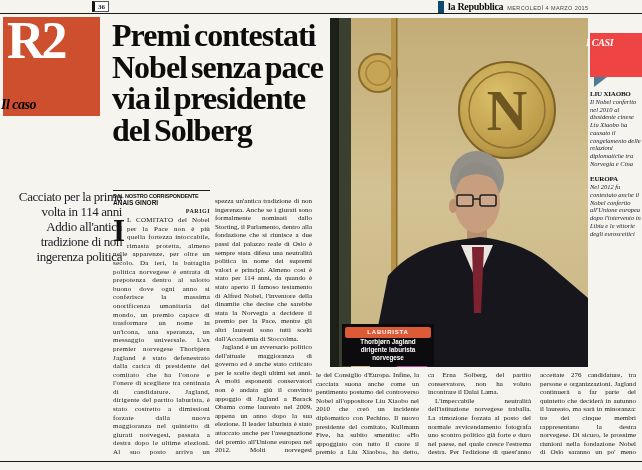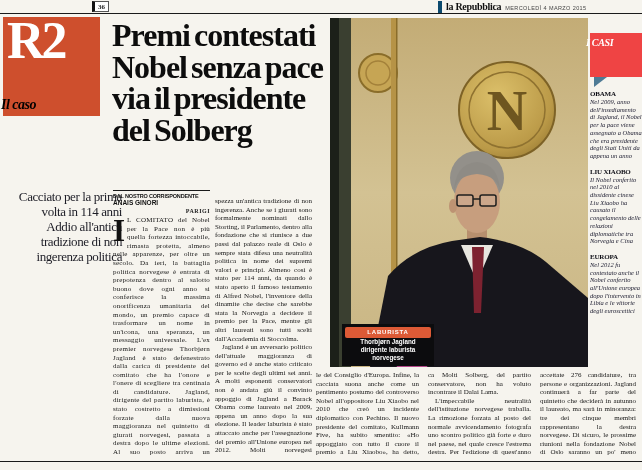--- a/index.html
+++ b/index.html
@@ -12,21 +12,21 @@
   }
   .abs { position:absolute; }
 
   
   .top-rule { left:0; top:13px; width:642px; height:1px; background:#1a1a1a; }
   .pageno-box {
     left:92px; top:1px; padding:0 3px; height:11px; line-height:10px;
     border:1px solid #555; border-left:3px solid #111;
     font-size:7px; font-weight:bold; color:#222; background:#fff;
   }
-  .masthead-wrap { left:438px; top:1px; height:12px; display:flex; align-items:baseline; gap:4px; border-left:4px solid #0c4a6e; padding-left:4px; }
+  .masthead-wrap { left:438px; top:1px; height:12px; display:flex; align-items:baseline; gap:4px; border-left:6px solid #0c4a6e; padding-left:4px; }
   .masthead { font-size:10px; font-weight:bold; color:#111; letter-spacing:-0.3px; }
   .edition-date { font-size:5.5px; letter-spacing:0.4px; color:#444; font-family:"Liberation Sans",sans-serif; }
 
   
   .r2-box { left:3px; top:17px; width:97px; height:99px; background:#ce4f2d;padding-left:36px; }
   .r2-logo { position:absolute; left:4px; top:-6px; font-size:52px; font-weight:bold; color:#fff; font-family:"Liberation Serif",serif; letter-spacing:-3px; }
   .ilcaso { position:absolute; left:-2px; bottom:3px; font-size:14px; font-weight:bold; font-style:italic; color:#000000; letter-spacing:-0.5px; }
 
   
   .headline { left:112px; top:20px; width:236px; font-size:32px; line-height:0.99;
@@ -115,21 +115,21 @@
 
 </div>
 <div class="abs col col2">
   <p>spezza un'antica tradizione di non ingerenza. Anche se i giurati sono formalmente nominati dallo Storting, il Parlamento, dentro alla fondazione che si riunisce a due passi dal palazzo reale di Oslo è sempre stata difesa una neutralità politica in nome dei supremi valori e principi. Almeno così è stato per 114 anni, da quando è stato aperto il famoso testamento di Alfred Nobel, l'inventore della dinamite che decise che sarebbe stata la Norvegia a decidere il premio per la Pace, mentre gli altri laureati sono tutti scelti dall'Accademia di Stoccolma.</p>
   <p>Jagland è un avversario politico dell'attuale maggioranza di governo ed è anche stato criticato per le scelte degli ultimi sei anni. A molti esponenti conservatori non è andata giù il convinto appoggio di Jagland a Barack Obama come laureato nel 2009, appena un anno dopo la sua elezione. Il leader laburista è stato attaccato anche per l'assegnazione del premio all'Unione europea nel 2012. Molti norvegesi sottolinearono un suo possibile conflitto di interessi: Jagland è infatti anche segretario genera-</p>
 </div>
 <div class="abs col col3">
   <p>le del Consiglio d'Europa. Infine, la cacciata suona anche come un pentimento postumo del controverso Nobel all'oppositore Liu Xiaobo nel 2010 che creò un incidente diplomatico con Pechino. Il nuovo presidente del comitato, Kullmann Five, ha subito smentito: «Ho appoggiato con tutto il cuore il premio a Liu Xiaobo», ha detto, anche se il premier in cari-</p>
 </div>
 <div class="abs col col4">
-  <p>ca Molti Solberg, del partito conservatore, non ha voluto incontrare il Dalai Lama.</p>
+  <p>ca Erna Solberg, del partito conservatore, non ha voluto incontrare il Dalai Lama.</p>
   <p>L'impeccabile neutralità dell'istituzione norvegese traballa. La rimozione forzata al posto del normale avvicendamento fotografa uno scontro politico già forte e duro nel paese, nel quale cresce l'estrema destra. Per l'edizione di quest'anno sono già state</p>
 </div>
 <div class="abs col col5">
   <p>accettate 276 candidature, tra persone e organizzazioni. Jagland continuerà a far parte del quintetto che deciderà in autunno il laureato, ma sarà in minoranza: tre dei cinque membri rappresentano la destra norvegese. Di sicuro, le prossime riunioni nella fondazione Nobel di Oslo saranno un po' meno pacifiche.</p>
 
 </div>
 
 <div class="abs bottom-rule"></div>
 
 <div class="abs photo">
@@ -186,24 +186,20 @@
     <div class="caption-line">norvegese</div>
   </div>
 </div>
 
 <div class="abs sb-bubble">
   <div class="sb-title">I CASI</div>
 </div>
 <div class="abs sb-pointer"></div>
 <div class="abs sidebar-items">
   <div class="sb-item">
-    <div class="sb-label">OBAMA</div>
-    <div class="sb-text">Nel 2009, anno dell'insediamento di Jagland, il Nobel per la pace viene assegnato a Obama che era presidente degli Stati Uniti da appena un anno</div>
-  </div>
-  <div class="sb-item">
     <div class="sb-label">LIU XIAOBO</div>
     <div class="sb-text">Il Nobel conferito nel 2010 al dissidente cinese Liu Xiaobo ha causato il congelamento delle relazioni diplomatiche tra Norvegia e Cina</div>
   </div>
   <div class="sb-item">
     <div class="sb-label">EUROPA</div>
     <div class="sb-text">Nel 2012 fu contestato anche il Nobel conferito all'Unione europea dopo l'intervento in Libia e le vittorie degli euroscettici</div>
   </div>
 </div>
 
 </body></html>

